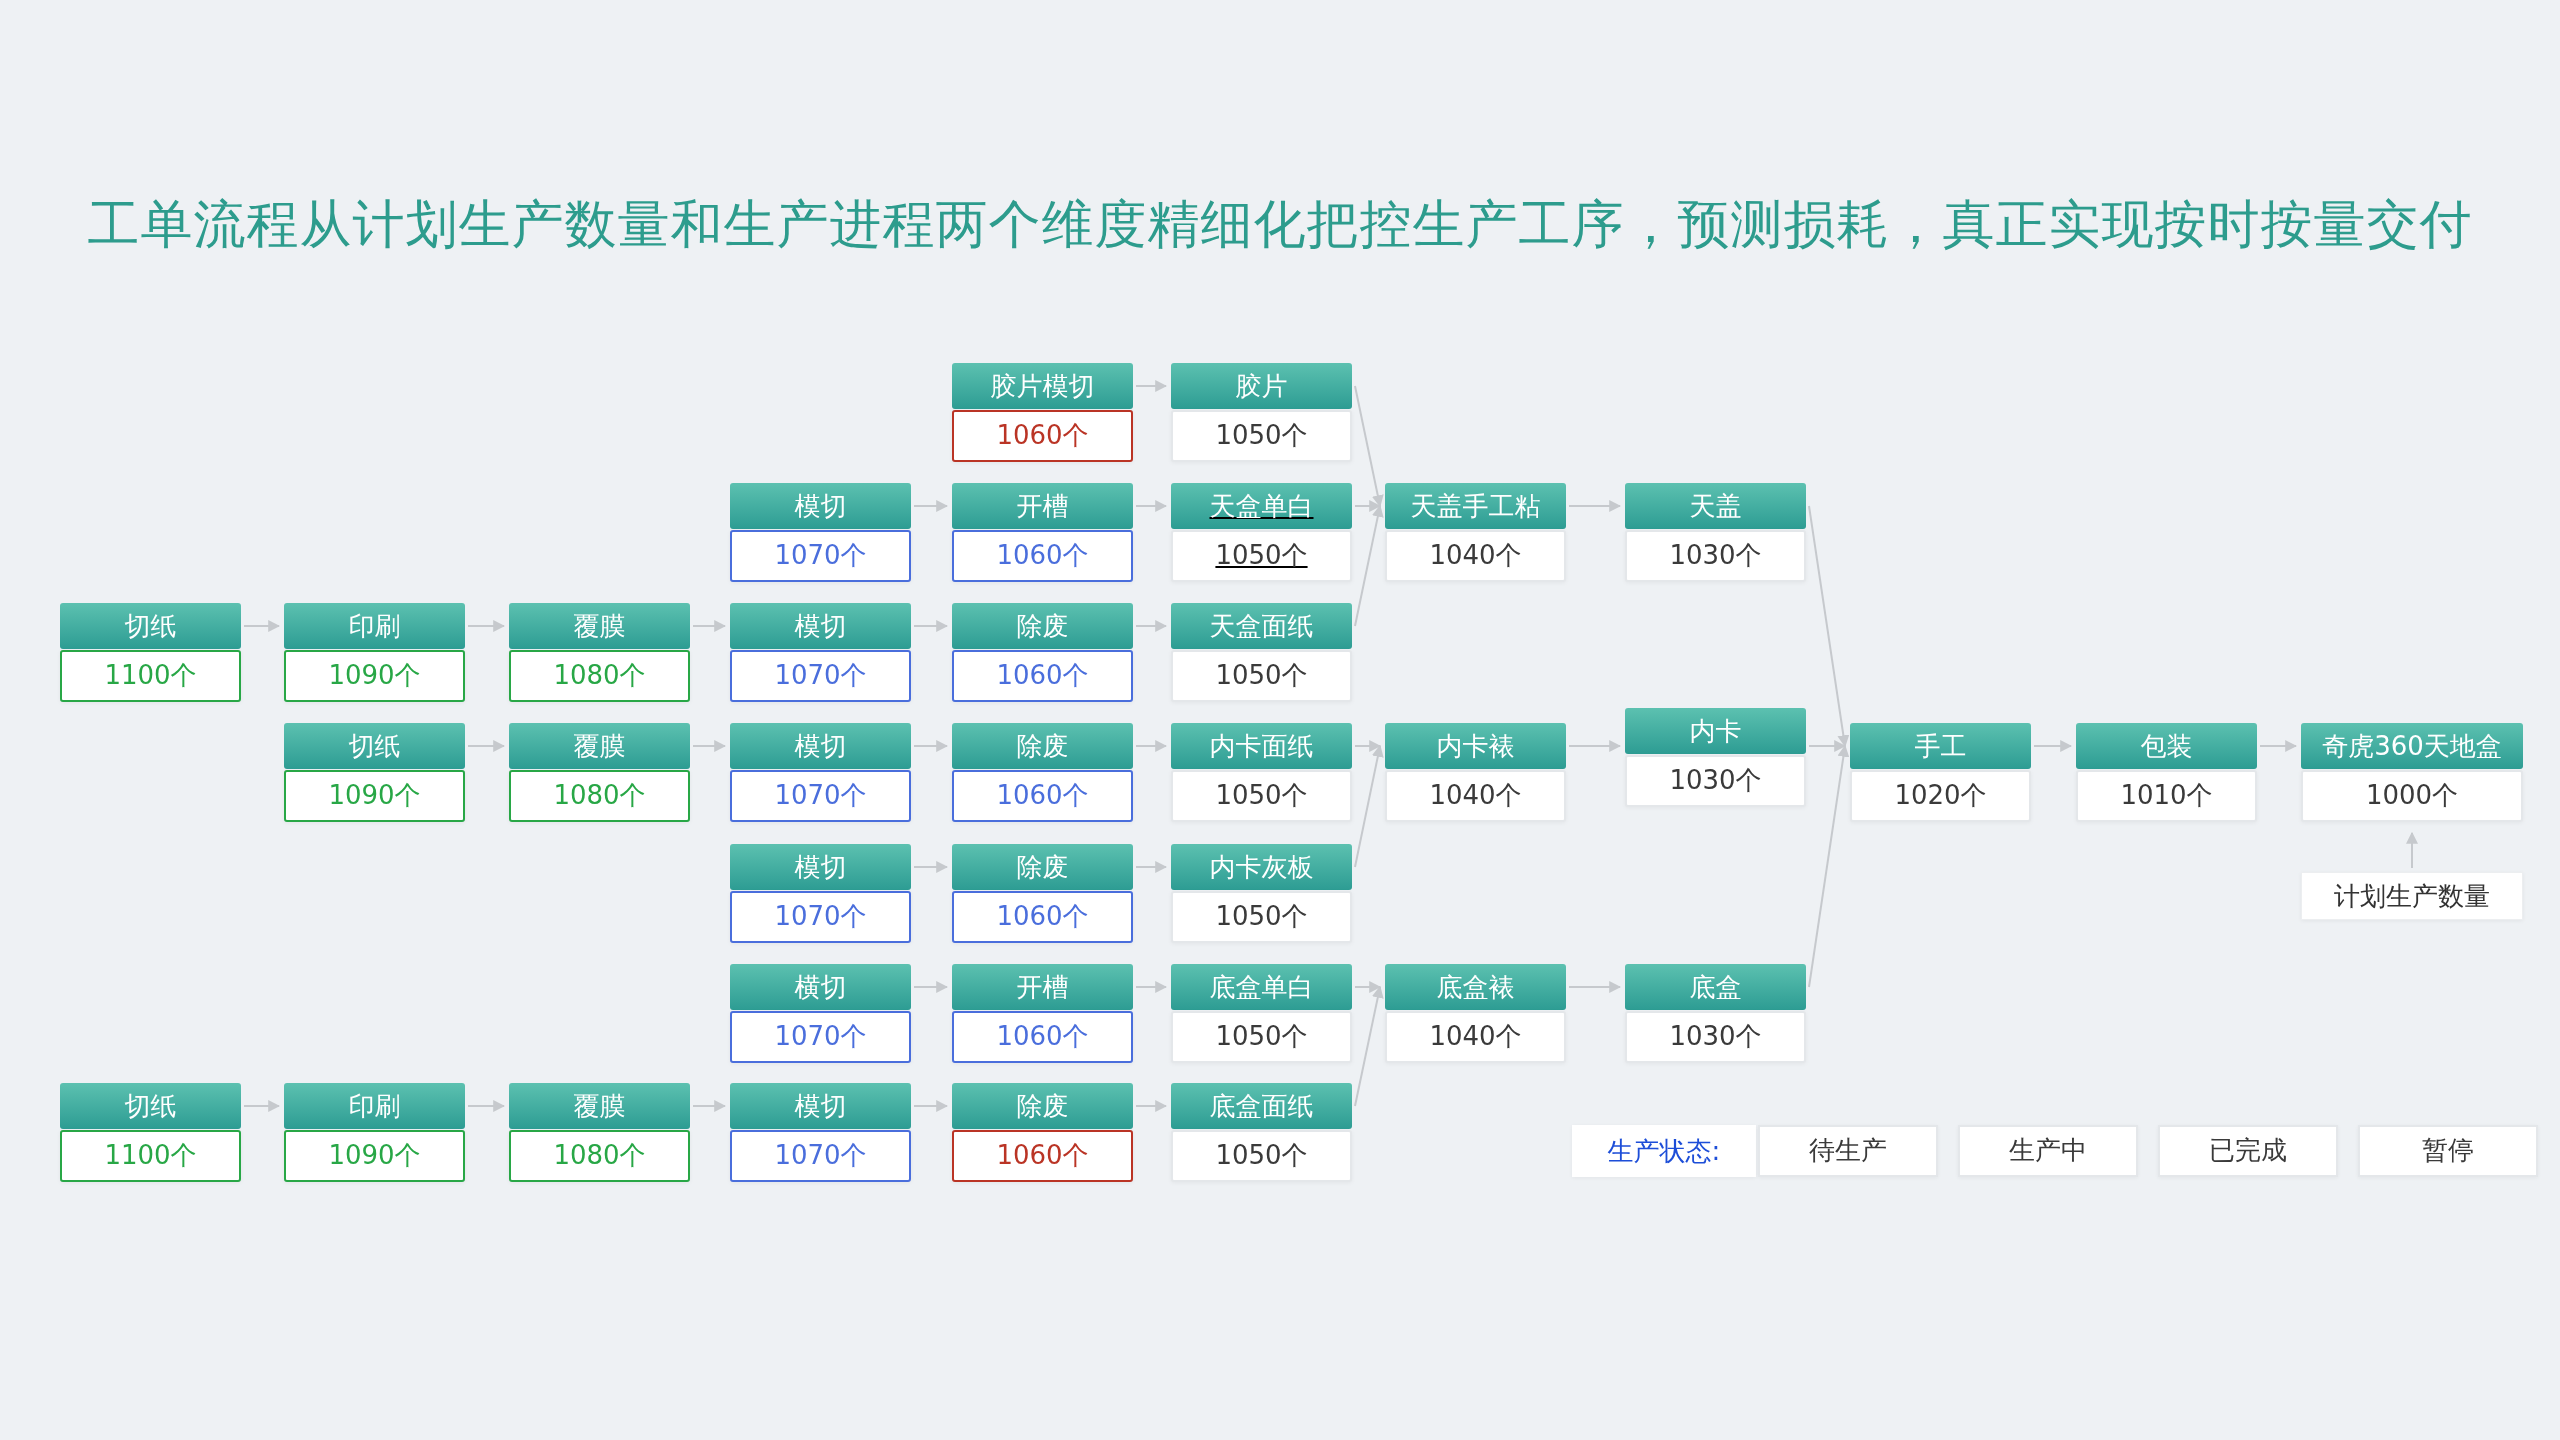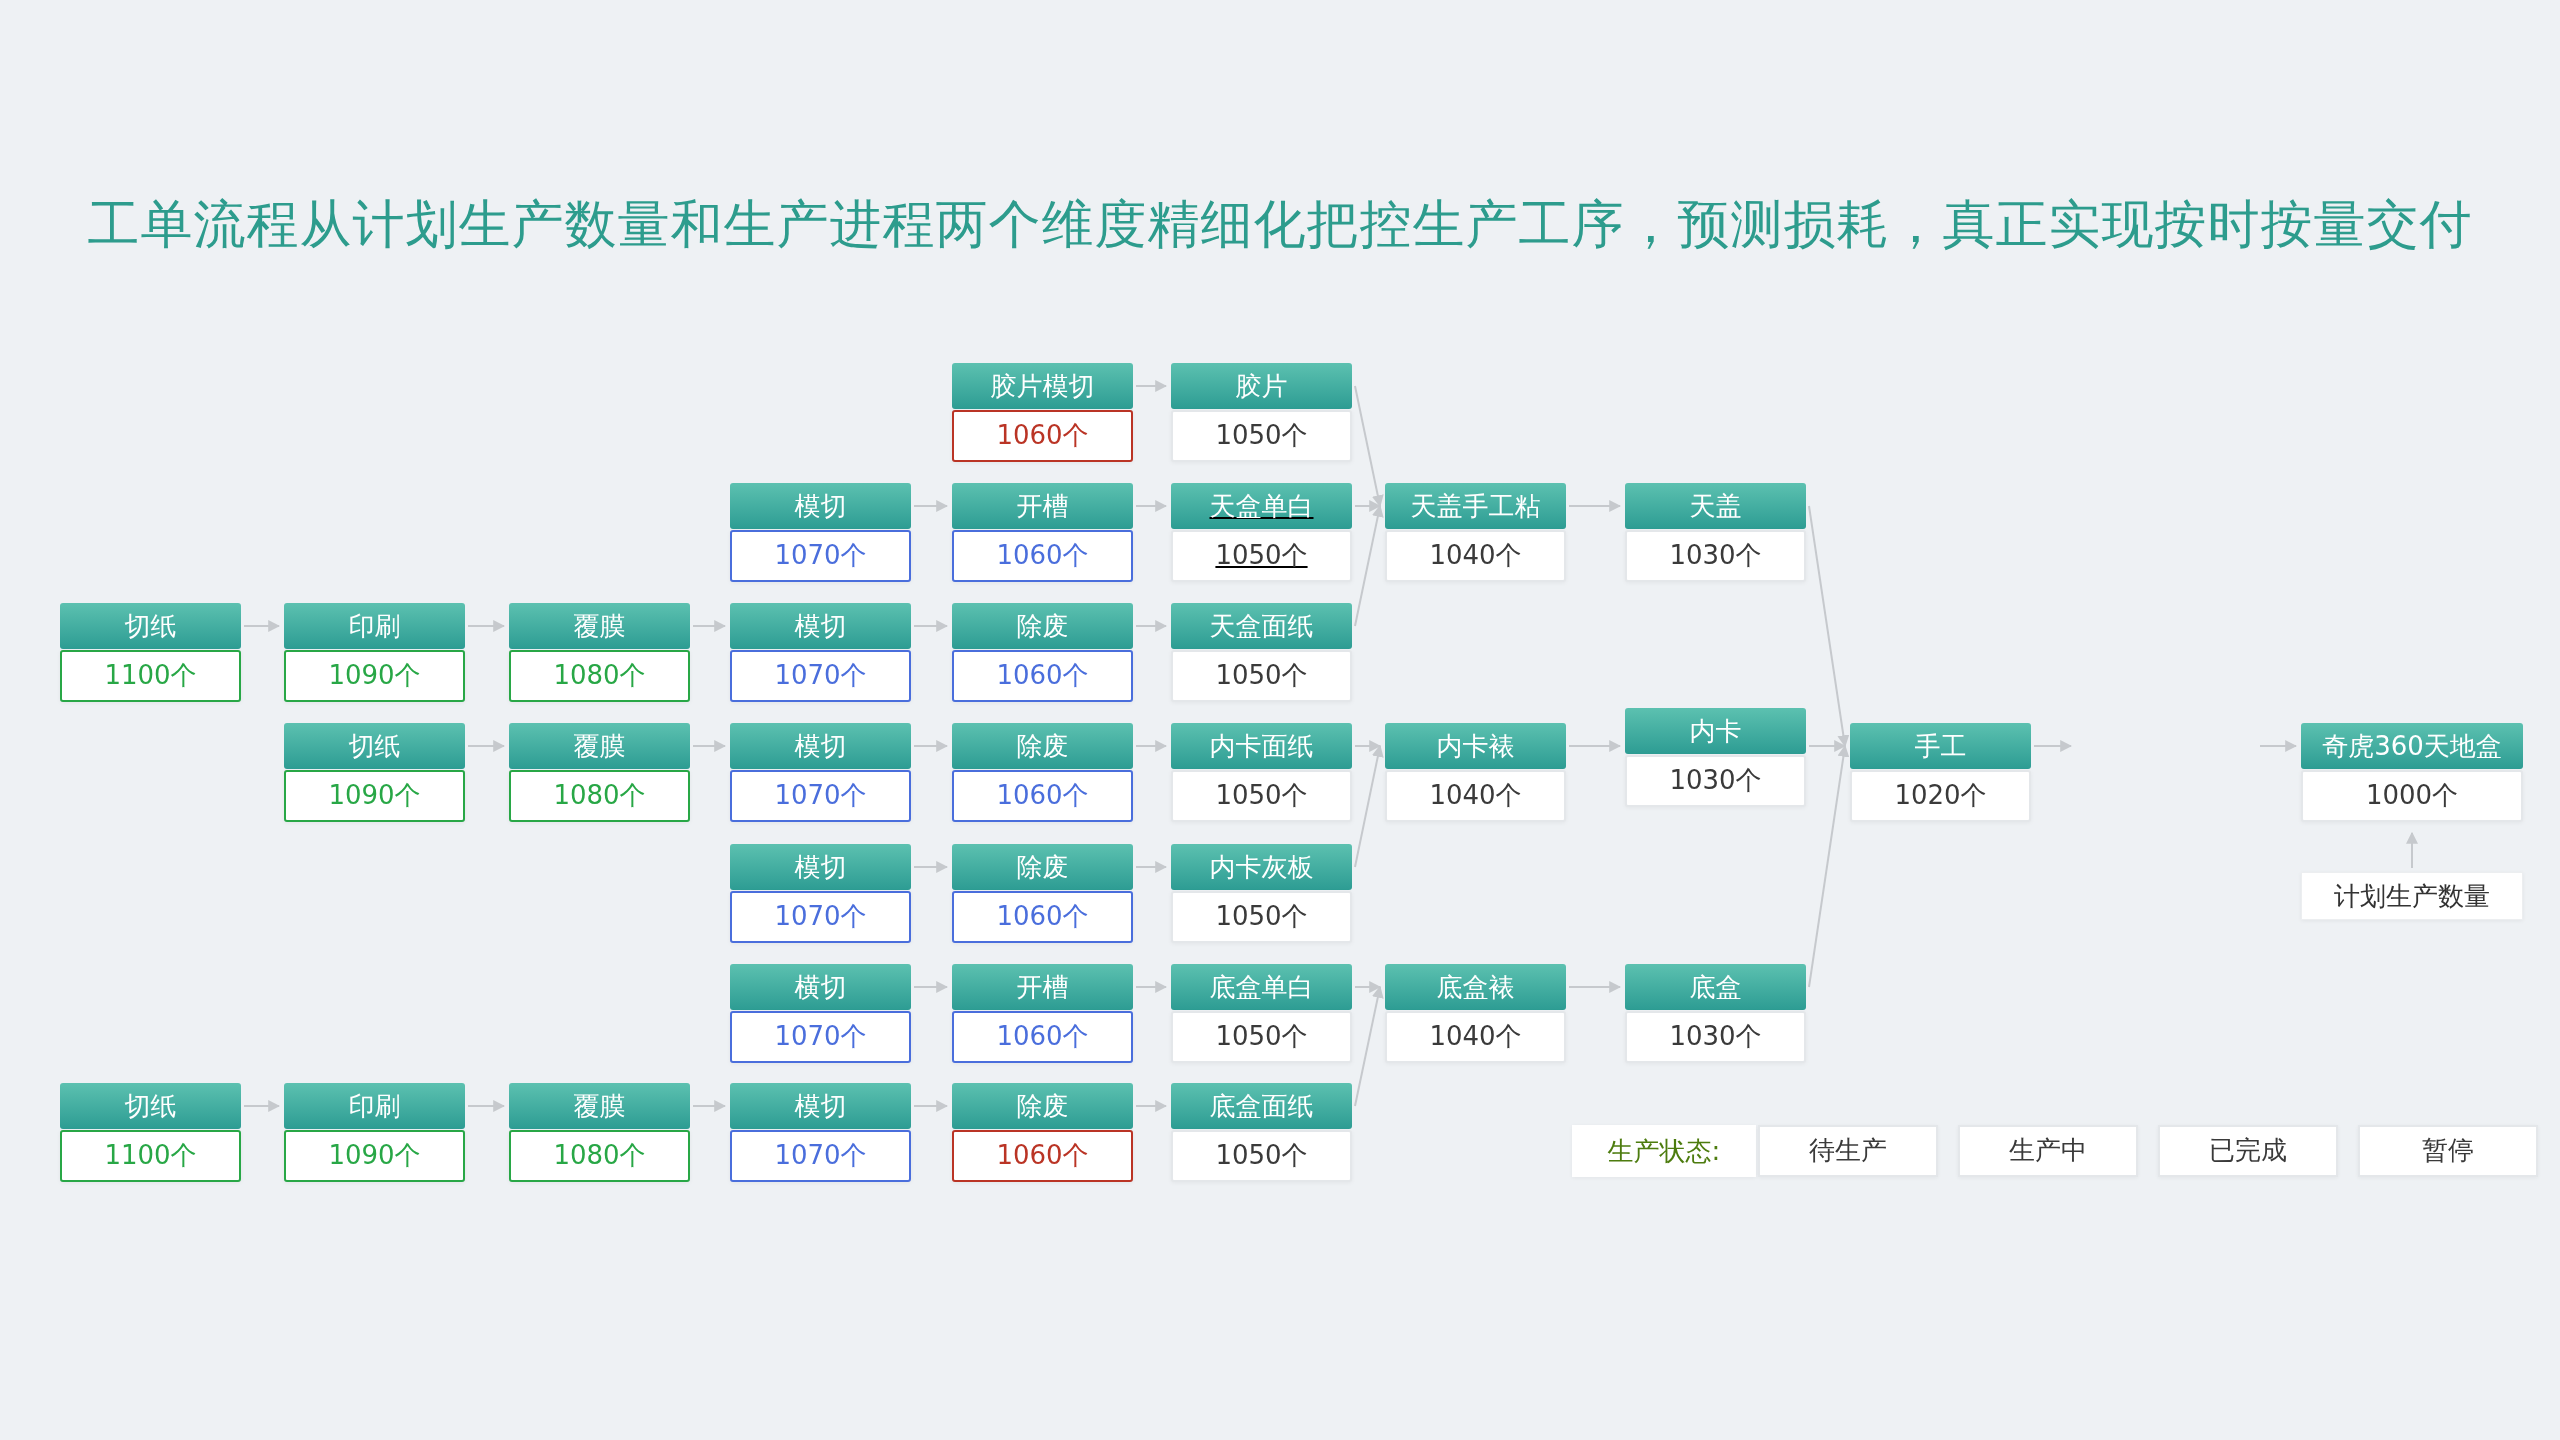--- a/index.html
+++ b/index.html
@@ -95,21 +95,21 @@
     gap: 2px;
     align-items: stretch;
   }
   .legend-label {
     width: 184px;
     height: 52px;
     line-height: 52px;
     background: #ffffff;
     text-align: center;
     font-size: 26px;
-    color: #4d7c0f;
+    color: #1d4ed8;
     box-shadow: 0 1px 4px rgba(0,0,0,0.05);
   }
   .legend-box {
     width: 180px;
     height: 52px;
     line-height: 46px;
     background: #ffffff;
     border: 2px solid var(--c-wait-border);
     text-align: center;
     font-size: 26px;
@@ -262,20 +262,24 @@
     <div class="node-value status-waiting">1040个</div>
   </div>
       <div class="node" style="left: 1625px; top: 708px; width: 181px;">
     <div class="node-header">内卡</div>
     <div class="node-value status-waiting">1030个</div>
   </div>
       <div class="node" style="left: 1850px; top: 723px; width: 181px;">
     <div class="node-header">手工</div>
     <div class="node-value status-waiting">1020个</div>
   </div>
+      <div class="node" style="left: 2076px; top: 723px; width: 181px;">
+    <div class="node-header">包装</div>
+    <div class="node-value status-waiting">1010个</div>
+  </div>
       <div class="node" style="left: 2301px; top: 723px; width: 222px;">
     <div class="node-header">奇虎360天地盒</div>
     <div class="node-value status-waiting">1000个</div>
   </div>
       <div class="node" style="left: 730px; top: 844px; width: 181px;">
     <div class="node-header">模切</div>
     <div class="node-value status-in_production">1070个</div>
   </div>
       <div class="node" style="left: 952px; top: 844px; width: 181px;">
     <div class="node-header">除废</div>

